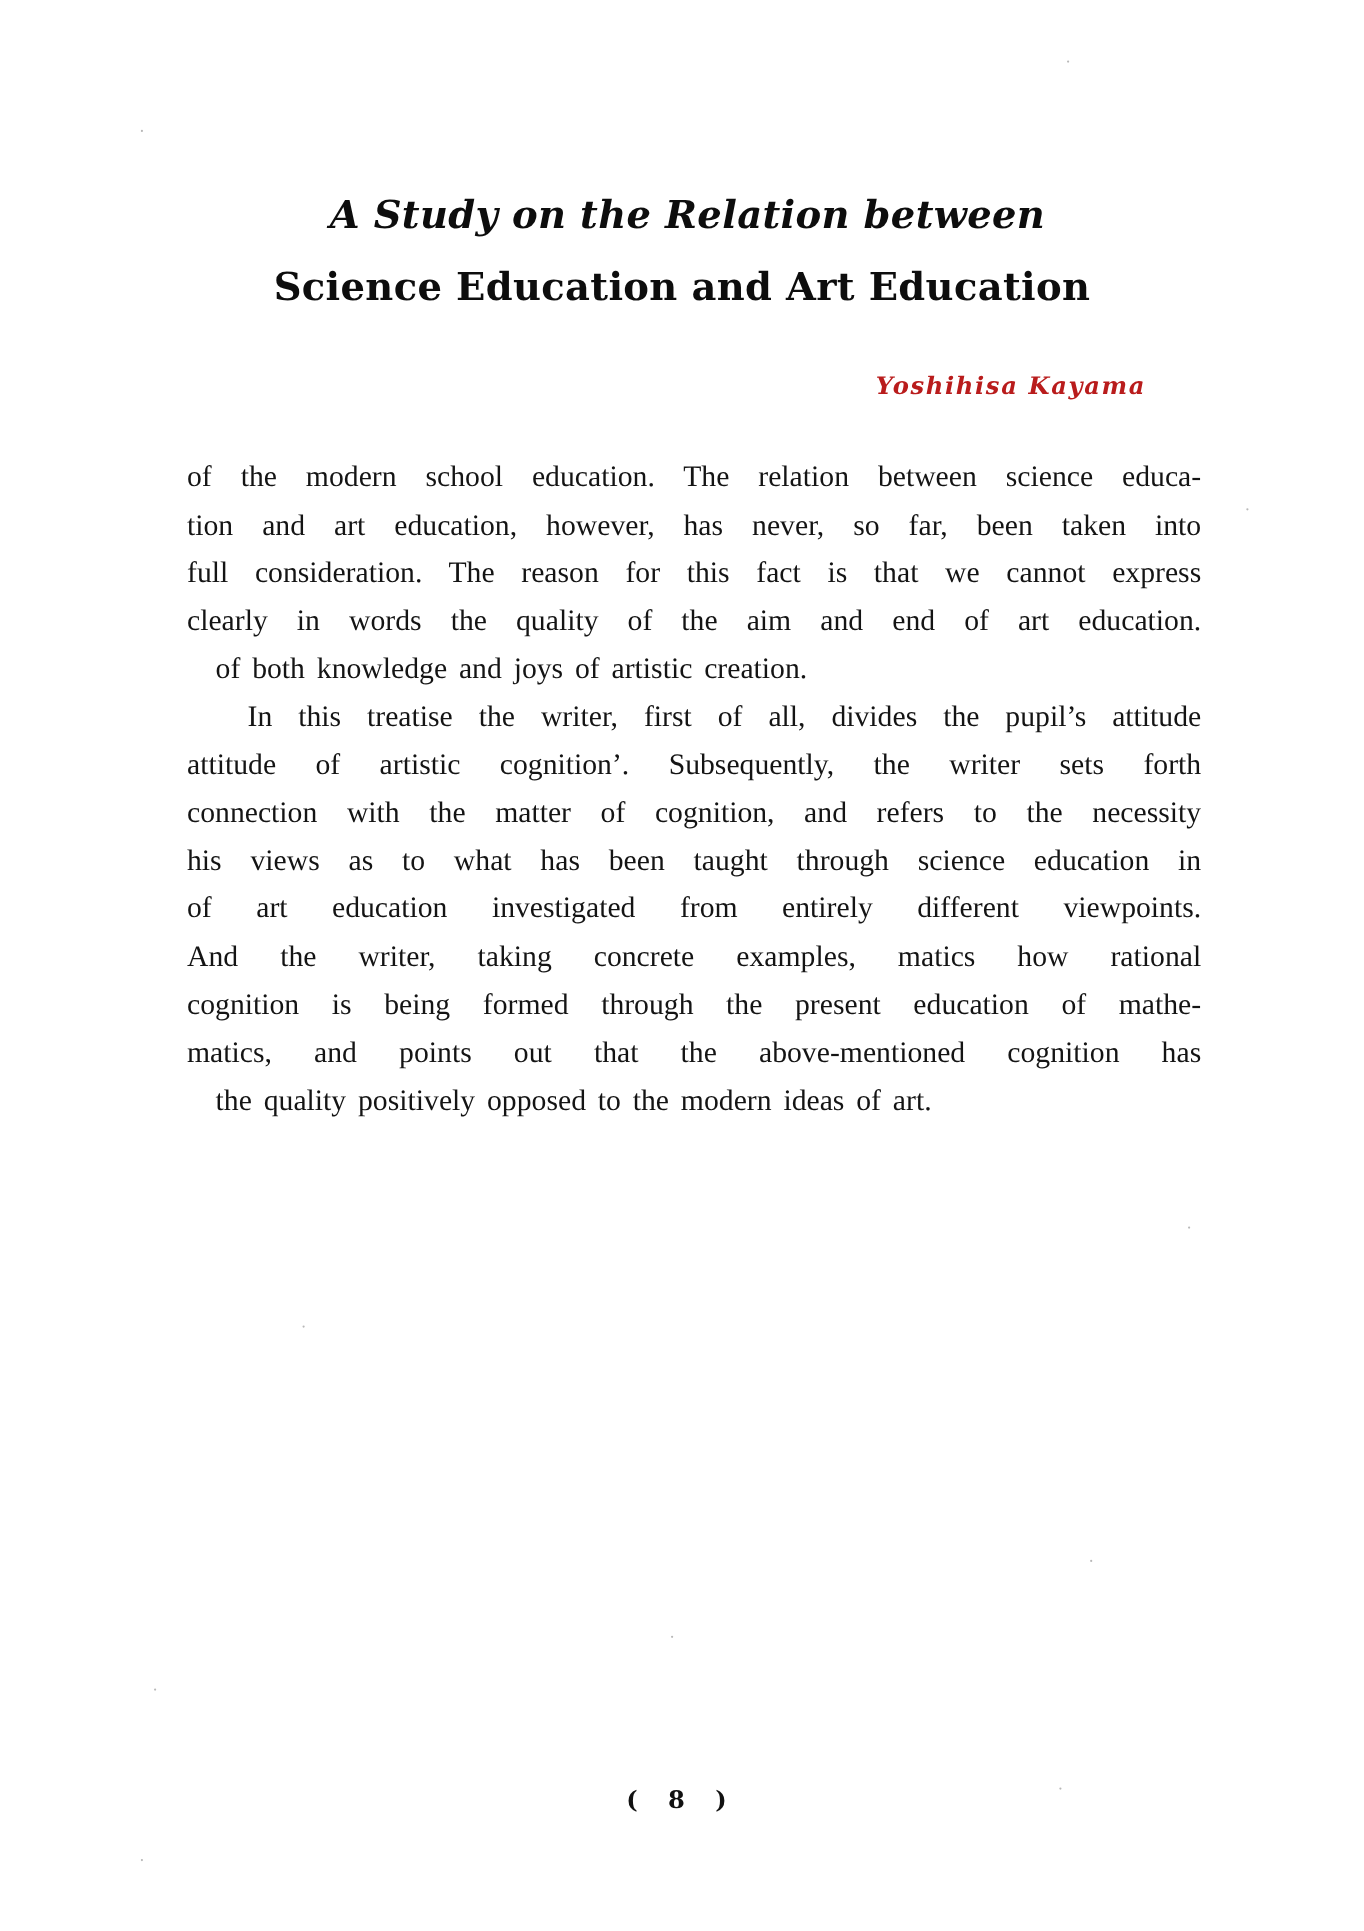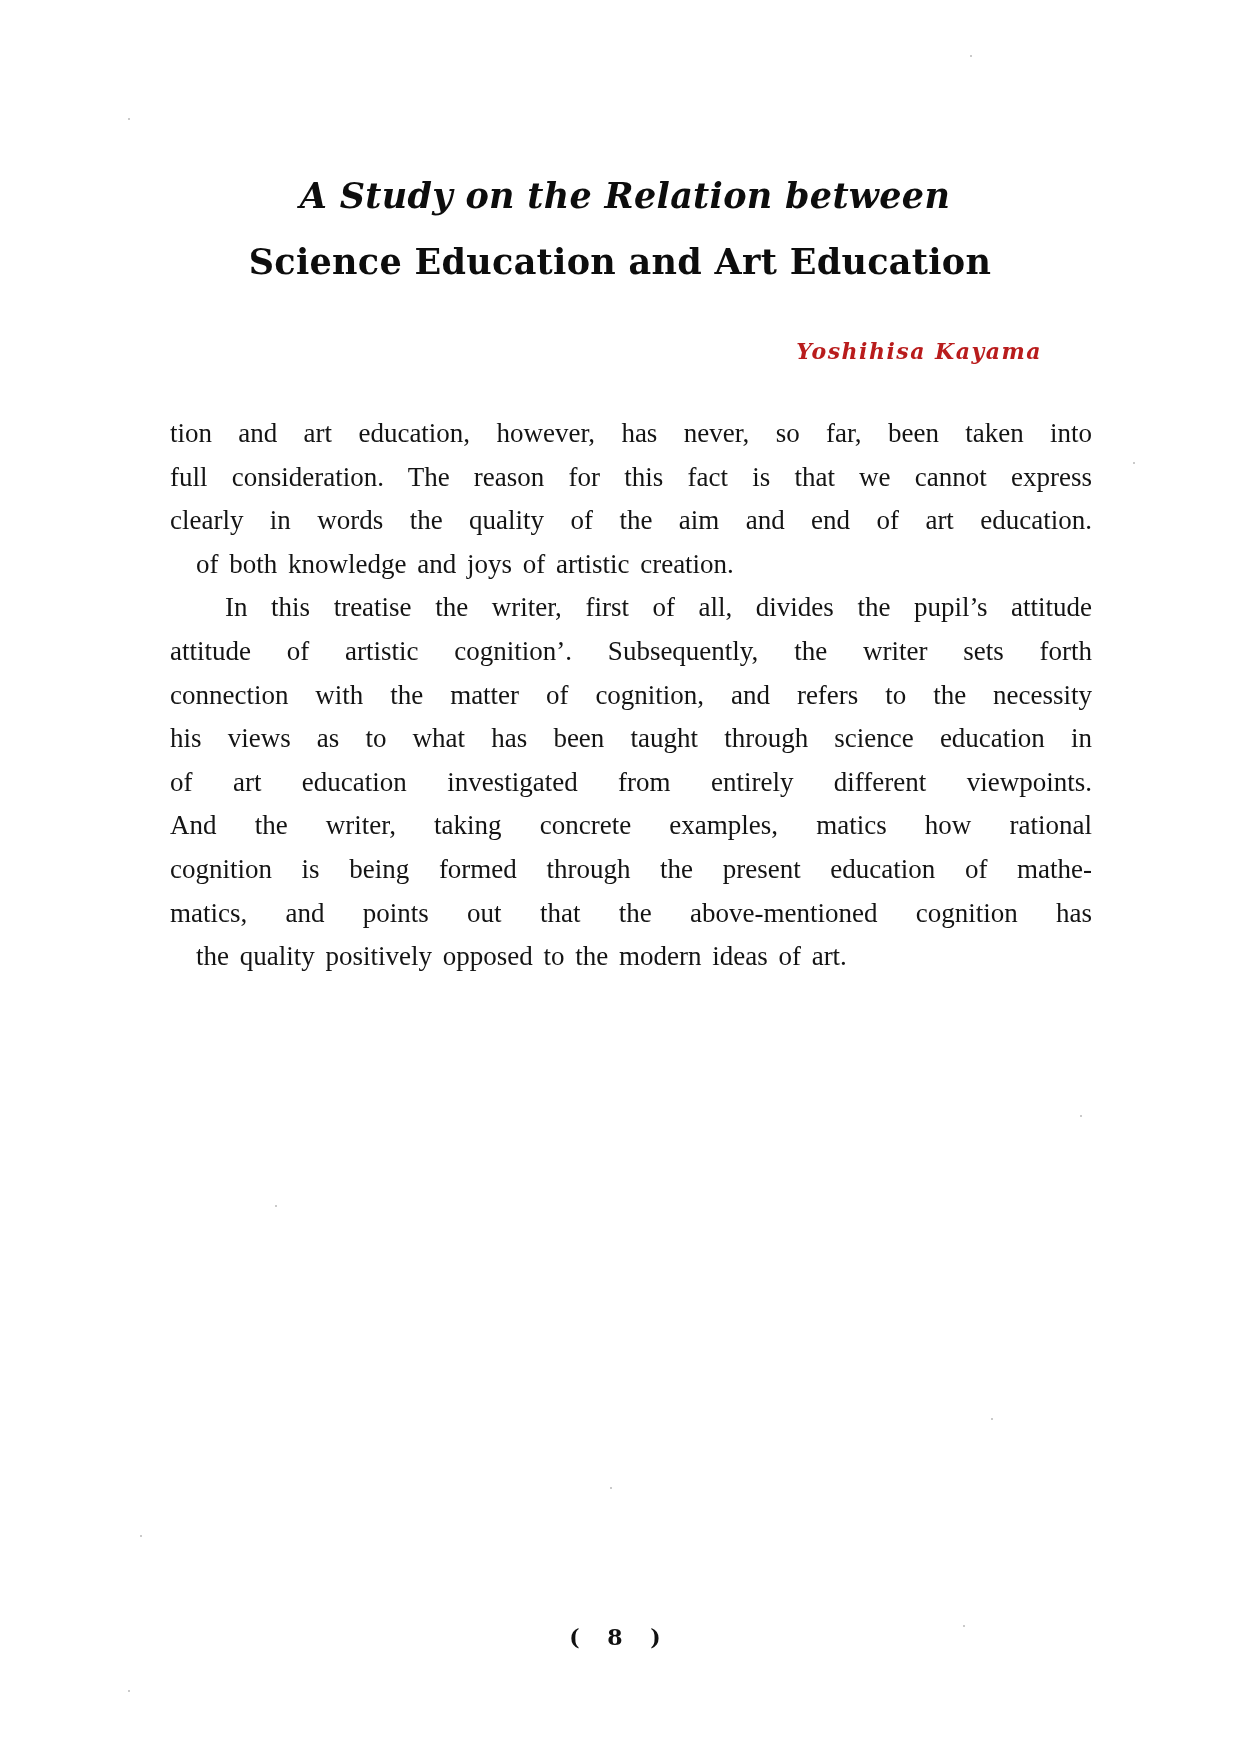--- a/index.html
+++ b/index.html
@@ -110,20 +110,21 @@
 <div class="page">
 
   <h1 class="title">
     <span class="line line1">A Study on the Relation between</span>
     <span class="line line2">Science Education and Art Education</span>
   </h1>
 
   <p class="author">Yoshihisa Kayama</p>
 
   <div class="abstract">
+    <span class="ln">of the modern school education.  The relation between science educa-</span>
     <span class="ln">tion and art education, however, has never, so far, been taken into</span>
     <span class="ln">full consideration.  The reason for this fact is that we cannot express</span>
     <span class="ln">clearly in words the quality of the aim and end of art education.</span>
     <span class="ln last wide">of both knowledge and joys of artistic creation.</span>
     <span class="ln indent">In this treatise the writer, first of all, divides the pupil’s attitude</span>
     <span class="ln">attitude of artistic cognition’. Subsequently, the writer sets forth</span>
     <span class="ln">connection with the matter of cognition, and refers to the necessity</span>
     <span class="ln">his views as to what has been taught through science education in</span>
     <span class="ln">of art education investigated from entirely different viewpoints.</span>
     <span class="ln">And the writer, taking concrete examples, matics how rational</span>

